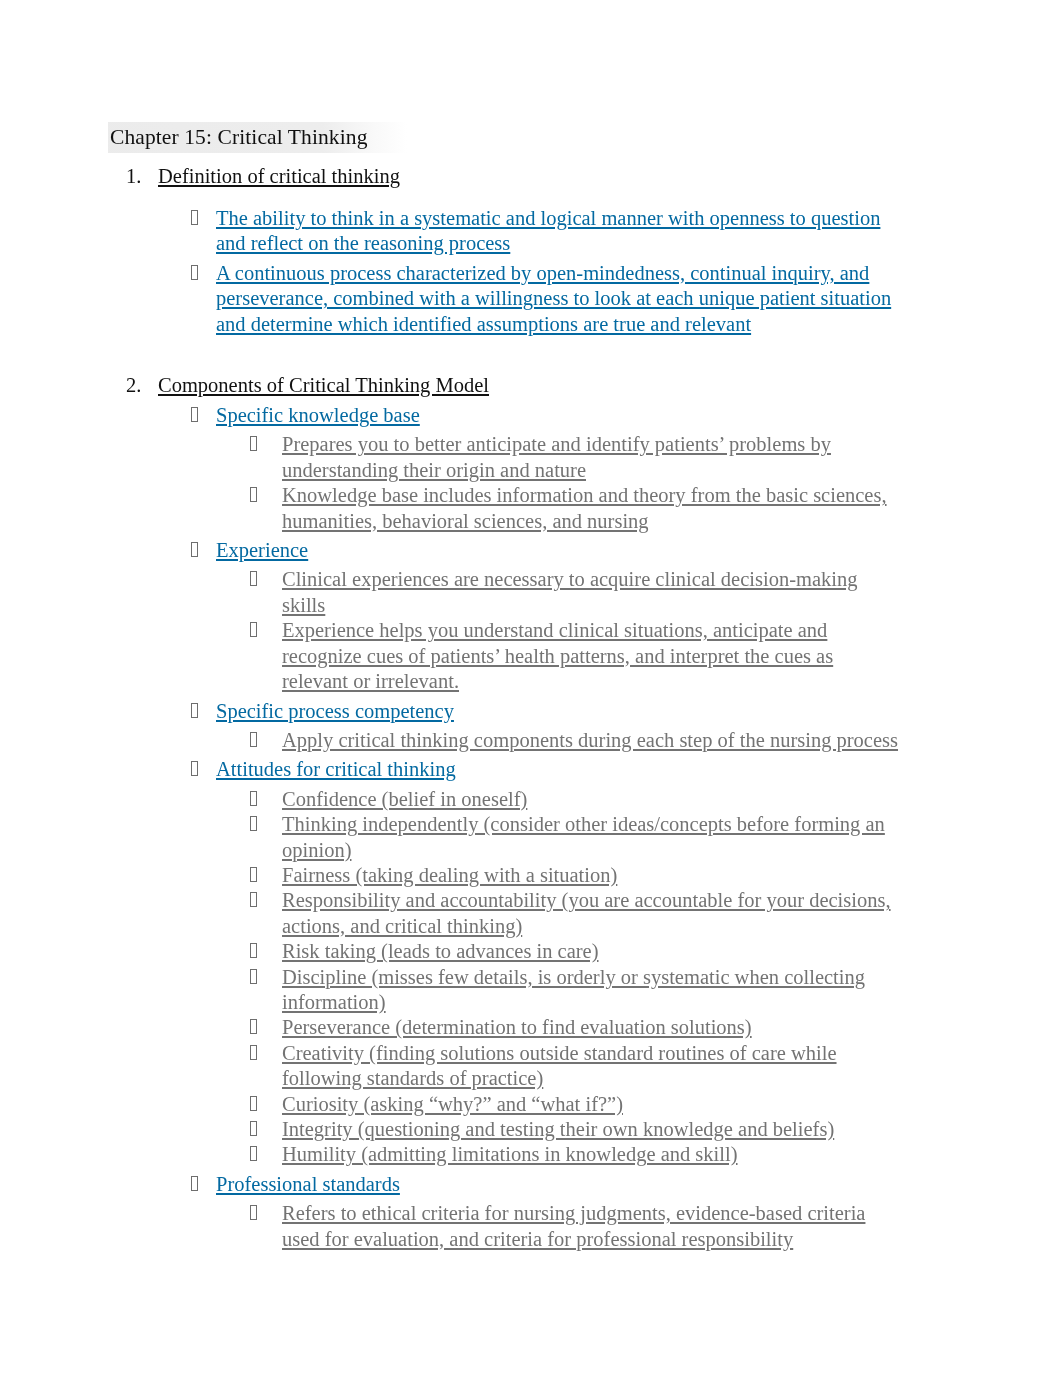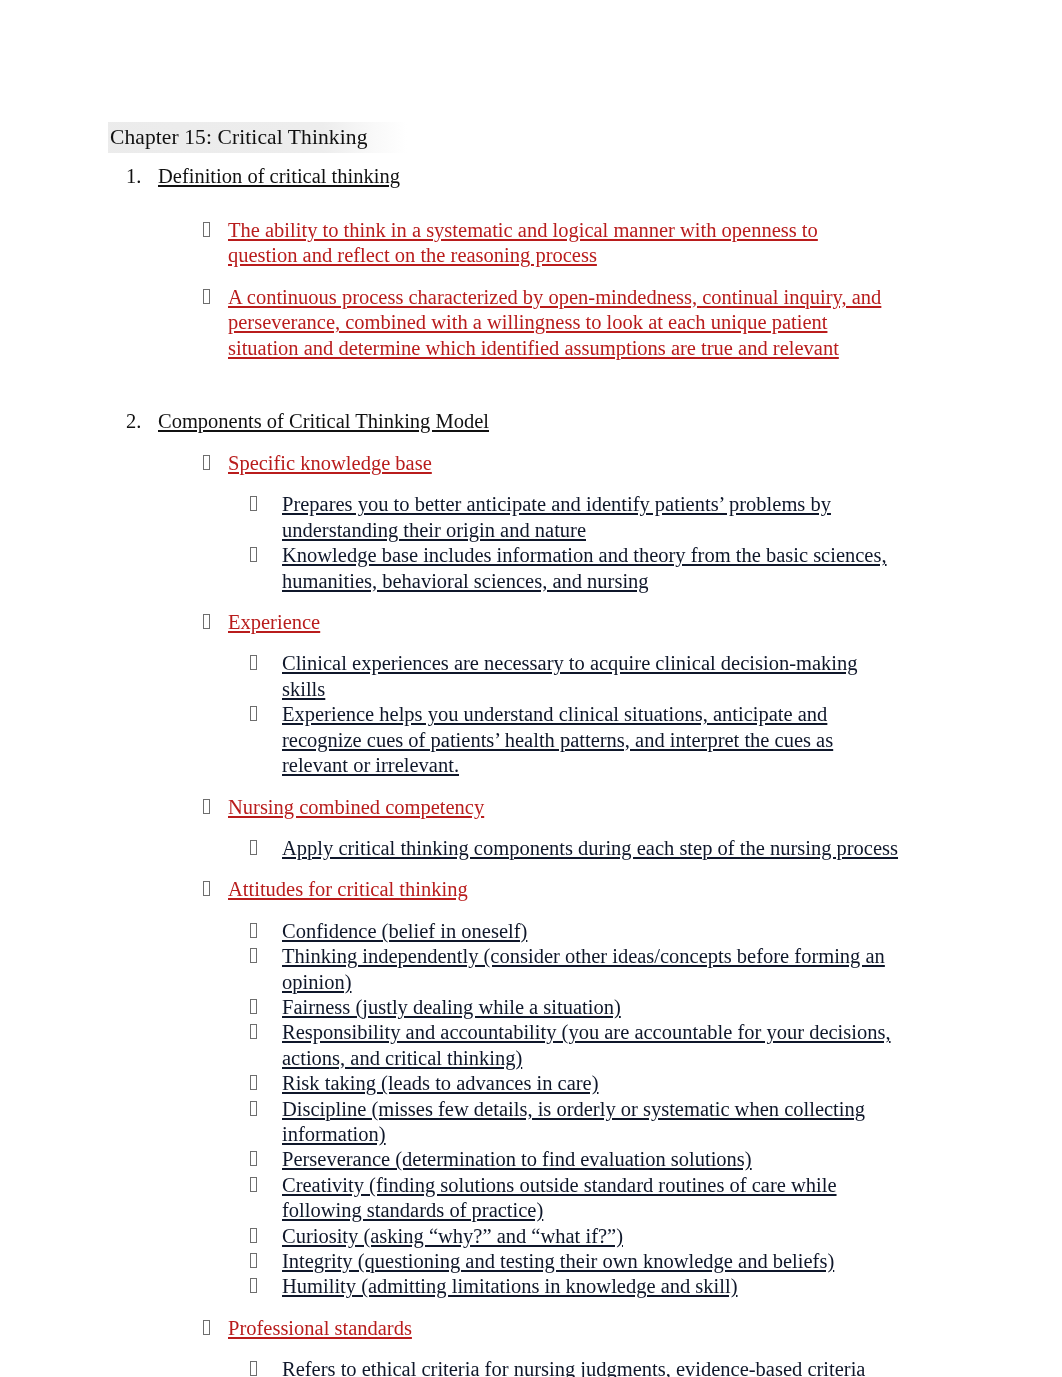--- a/index.html
+++ b/index.html
@@ -74,37 +74,37 @@
     line-height: 28px;
   }
 
   
   .lvl2 {
     position: relative;
     padding-left: 212px;
     padding-right: 160px;
     font-size: 20.5px;
     line-height: 25.4px;
-    color: #b91c1c;
-    margin: 16px;
+    color: #0369a1;
+    margin: 4px;
   }
   .lvl2 > .bul {
     position: absolute;
     left: 187px;
     top: 4px;
   }
 
   
   .lvl3 {
     position: relative;
     padding-left: 282px;
     padding-right: 160px;
     font-size: 20.5px;
     line-height: 25.4px;
-    color: #0f172a;
+    color: #737373;
     margin: 0;
   }
   .lvl3 > .bul {
     position: absolute;
     left: 250px;
     top: 4px;
   }
 
   
   .bul {
@@ -137,26 +137,26 @@
       <div class="lvl2"><span class="bul"></span><span class="txt">The ability to think in a systematic and logical manner with openness to question and reflect on the reasoning process</span></div>
       <div class="lvl2"><span class="bul"></span><span class="txt">A continuous process characterized by open-mindedness, continual inquiry, and perseverance, combined with a willingness to look at each unique patient situation and determine which identified assumptions are true and relevant</span></div>
       <div class="gap-lg"></div>
       <div class="lvl1"><span class="num">2.</span><span class="txt">Components of Critical Thinking Model</span></div>
       <div class="lvl2"><span class="bul"></span><span class="txt">Specific knowledge base</span></div>
       <div class="lvl3"><span class="bul"></span><span class="txt">Prepares you to better anticipate and identify patients’ problems by understanding their origin and nature</span></div>
       <div class="lvl3"><span class="bul"></span><span class="txt">Knowledge base includes information and theory from the basic sciences, humanities, behavioral sciences, and nursing</span></div>
       <div class="lvl2"><span class="bul"></span><span class="txt">Experience</span></div>
       <div class="lvl3"><span class="bul"></span><span class="txt">Clinical experiences are necessary to acquire clinical decision-making skills</span></div>
       <div class="lvl3"><span class="bul"></span><span class="txt">Experience helps you understand clinical situations, anticipate and recognize cues of patients’ health patterns, and interpret the cues as relevant or irrelevant.</span></div>
-      <div class="lvl2"><span class="bul"></span><span class="txt">Nursing combined competency</span></div>
+      <div class="lvl2"><span class="bul"></span><span class="txt">Specific process competency</span></div>
       <div class="lvl3"><span class="bul"></span><span class="txt">Apply critical thinking components during each step of the nursing process</span></div>
       <div class="lvl2"><span class="bul"></span><span class="txt">Attitudes for critical thinking</span></div>
       <div class="lvl3"><span class="bul"></span><span class="txt">Confidence (belief in oneself)</span></div>
       <div class="lvl3"><span class="bul"></span><span class="txt">Thinking independently (consider other ideas/concepts before forming an opinion)</span></div>
-      <div class="lvl3"><span class="bul"></span><span class="txt">Fairness (justly dealing while a situation)</span></div>
+      <div class="lvl3"><span class="bul"></span><span class="txt">Fairness (taking dealing with a situation)</span></div>
       <div class="lvl3"><span class="bul"></span><span class="txt">Responsibility and accountability (you are accountable for your decisions, actions, and critical thinking)</span></div>
       <div class="lvl3"><span class="bul"></span><span class="txt">Risk taking (leads to advances in care)</span></div>
       <div class="lvl3"><span class="bul"></span><span class="txt">Discipline (misses few details, is orderly or systematic when collecting information)</span></div>
       <div class="lvl3"><span class="bul"></span><span class="txt">Perseverance (determination to find evaluation solutions)</span></div>
       <div class="lvl3"><span class="bul"></span><span class="txt">Creativity (finding solutions outside standard routines of care while following standards of practice)</span></div>
       <div class="lvl3"><span class="bul"></span><span class="txt">Curiosity (asking “why?” and “what if?”)</span></div>
       <div class="lvl3"><span class="bul"></span><span class="txt">Integrity (questioning and testing their own knowledge and beliefs)</span></div>
       <div class="lvl3"><span class="bul"></span><span class="txt">Humility (admitting limitations in knowledge and skill)</span></div>
       <div class="lvl2"><span class="bul"></span><span class="txt">Professional standards</span></div>
       <div class="lvl3"><span class="bul"></span><span class="txt">Refers to ethical criteria for nursing judgments, evidence-based criteria used for evaluation, and criteria for professional responsibility</span></div>

